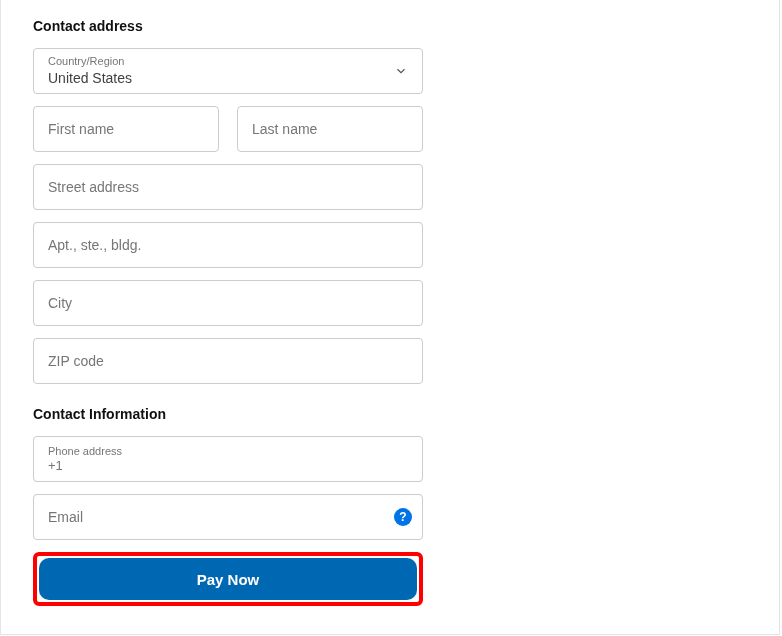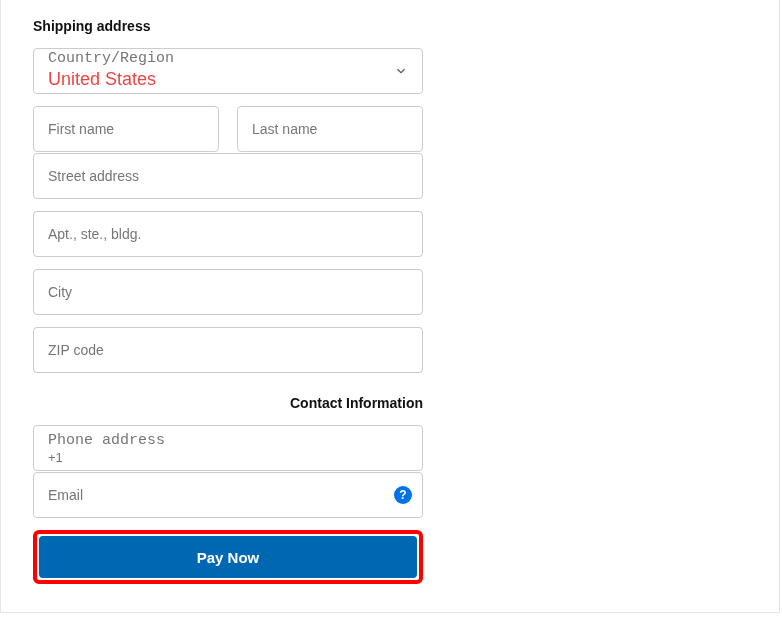--- a/index.html
+++ b/index.html
@@ -37,38 +37,37 @@
       display: flex;
       flex-direction: column;
       justify-content: center;
       position: relative;
       margin-bottom: 12px;
     }
     .field.single {
       justify-content: center;
     }
     .field-label {
-      font-size: 15px;
+      font-size: 11px;
       color: #767676;
       line-height: 1.2;
-      font-family: Liberation Mono, monospace;
     }
     .field-value {
-      font-size: 18px;
-      color: #ef4444;
+      font-size: 14px;
+      color: #404040;
       line-height: 1.3;
     }
     .placeholder {
       font-size: 14px;
       color: #767676;
     }
     .row {
       display: flex;
       gap: 18px;
-      margin-bottom: 1px;
+      margin-bottom: 12px;
     }
     .row .field {
       flex: 1;
       margin-bottom: 0;
     }
     .chevron {
       position: absolute;
       right: 14px;
       top: 50%;
       transform: translateY(-50%);
@@ -91,58 +90,57 @@
       color: #fff;
       font-size: 12px;
       font-weight: bold;
       display: flex;
       align-items: center;
       justify-content: center;
       cursor: pointer;
     }
     .section-gap {
       margin-top: 22px;
-      text-align: right;
     }
     .pay-button-wrap {
       border: 4px solid #ff0000;
       border-radius: 6px;
       padding: 2px;
       margin-top: 10px;
     }
     .pay-button {
       width: 100%;
       height: 42px;
       background: #0068b3;
       color: #fff;
       border: none;
       font-size: 15px;
       font-weight: bold;
       cursor: pointer;
-      border-radius: 4px;
+      border-radius: 10px;
     }
     input {
       border: none;
       outline: none;
       width: 100%;
       font-size: 14px;
       color: #333;
       background: transparent;
     }
     input::placeholder {
       color: #767676;
     }
   </style>
 </head>
 <body>
 
 <div class="container">
   <div class="form-wrap">
 
-    <div class="section-title">Shipping address</div>
+    <div class="section-title">Contact address</div>
 
     <div class="field">
       <div class="field-label">Country/Region</div>
       <div class="field-value">United States</div>
       <span class="chevron">
         <svg viewBox="0 0 24 24" fill="none" stroke="#555" stroke-width="2">
             <polyline points="6 9 12 15 18 9"></polyline>
           </svg>
       </span>
     </div>

